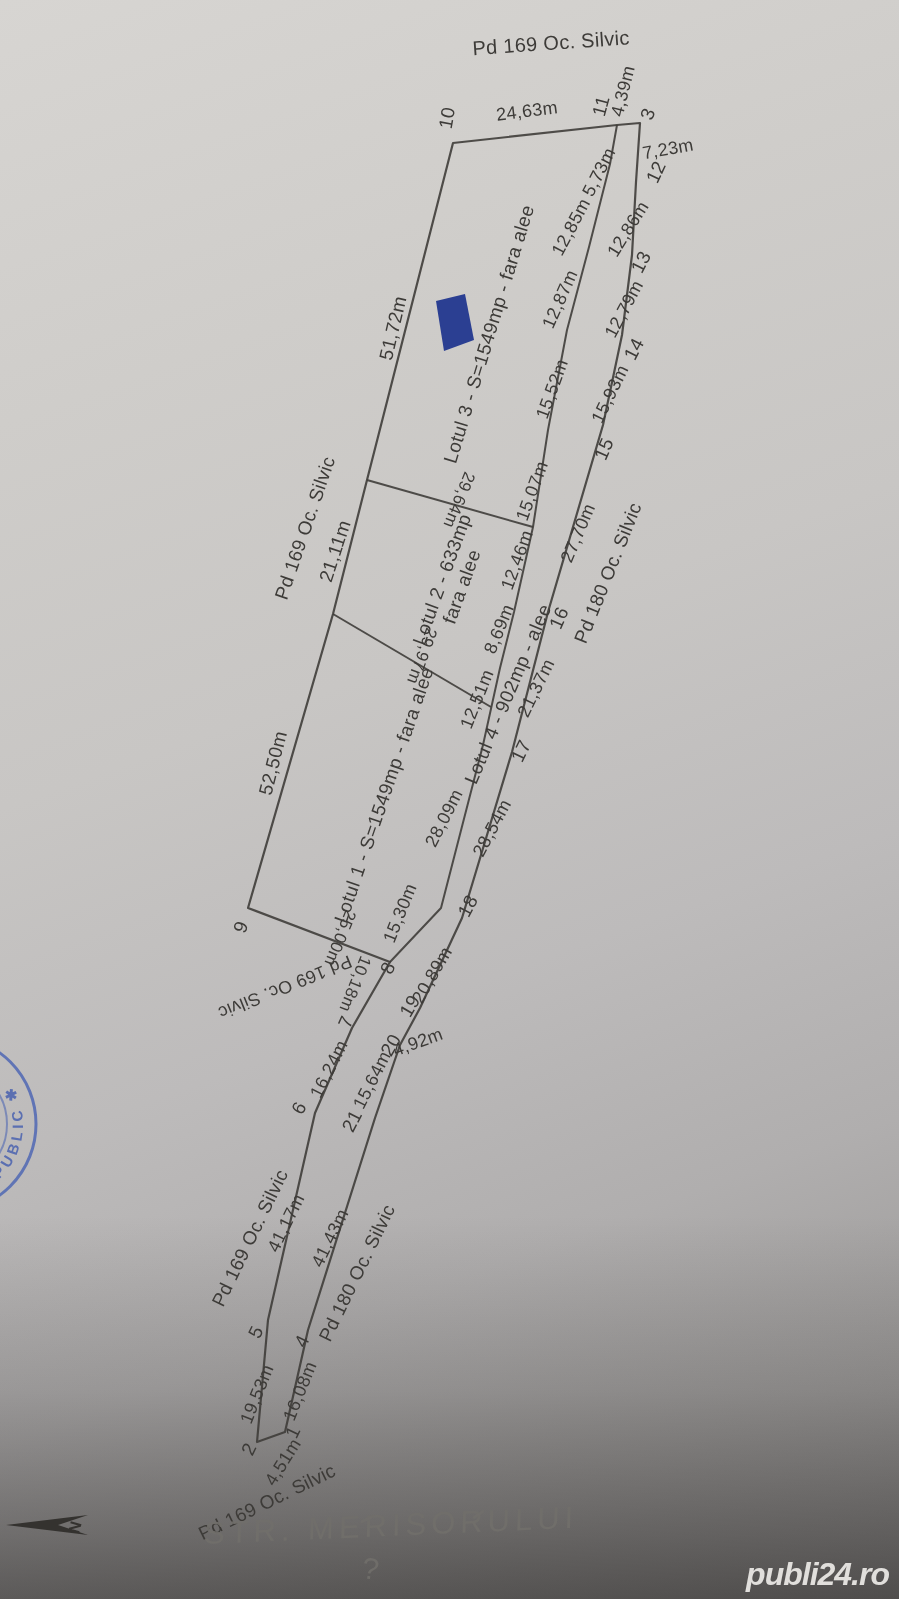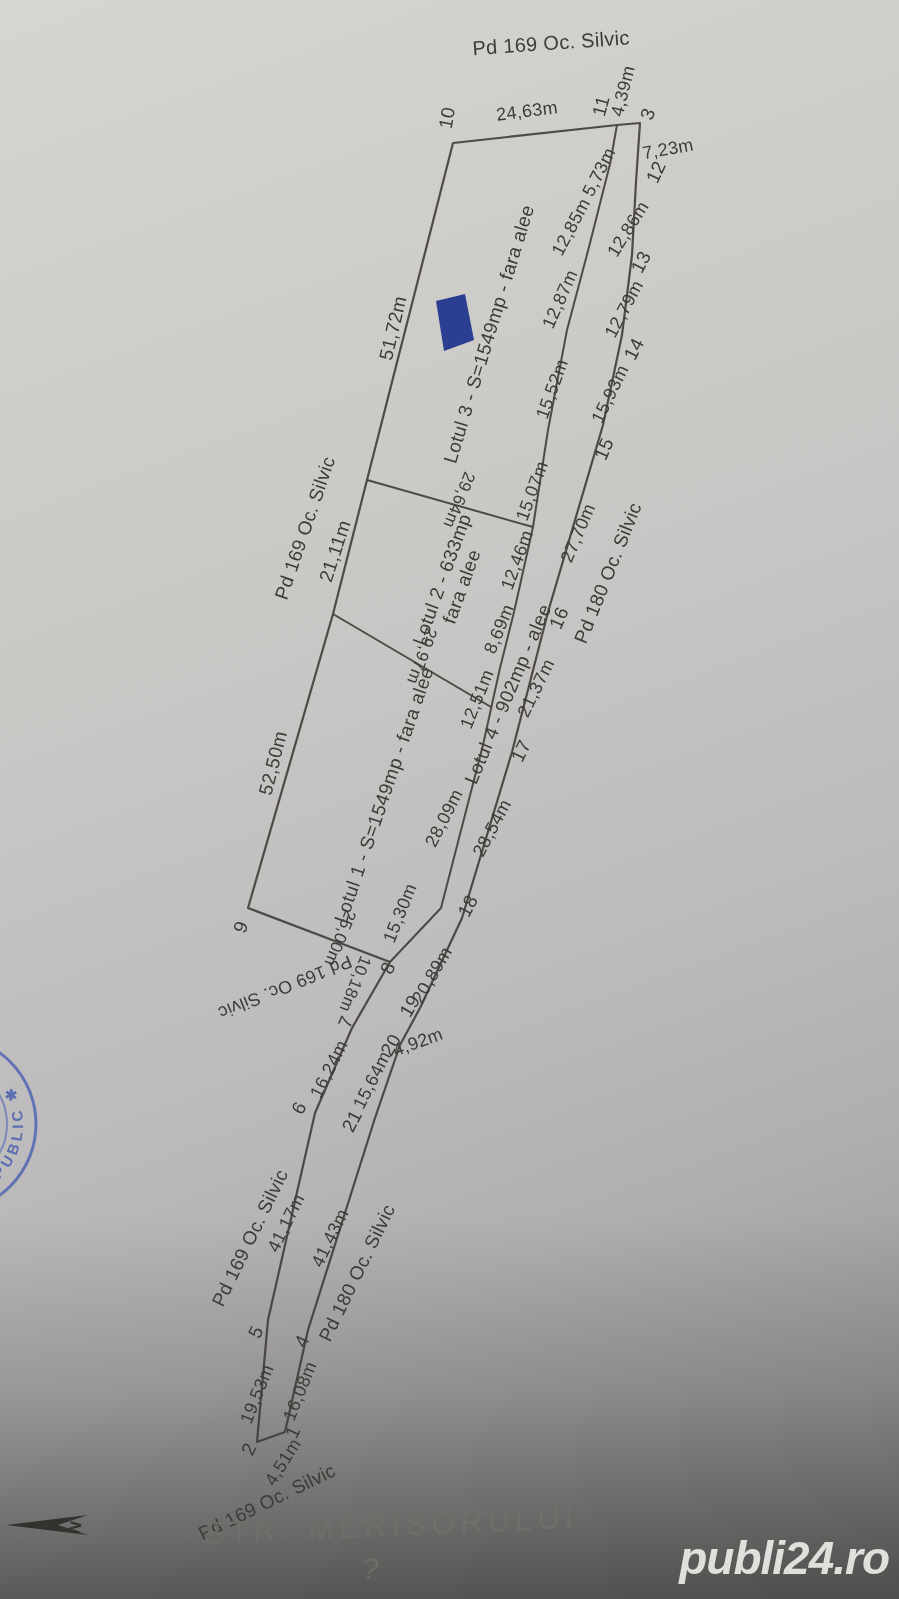--- a/index.html
+++ b/index.html
@@ -29,22 +29,22 @@
     opacity:.9;
   }
   .hw-accent{
     position:absolute;width:13px;height:3px;background:#716f6b;border-radius:2px;opacity:.85;
   }
   .hw-question{
     position:absolute;left:362px;top:1552px;font-size:30px;color:#716f6b;
     transform:rotate(8deg);opacity:.9;
   }
   .watermark{
-    position:absolute;right:10px;bottom:14px;
-    font-size:46px;font-weight:700;font-style:italic;
+    position:absolute;right:10px;bottom:6px;
+    font-size:32px;font-weight:700;font-style:italic;
     color:#eceae7;letter-spacing:-1px;opacity:.93;margin-top:13px;
   }
 </style>
 </head>
 <body>
 
 <div class="page">
 
   <svg class="plan" width="899" height="1599" viewBox="0 0 899 1599">
 

